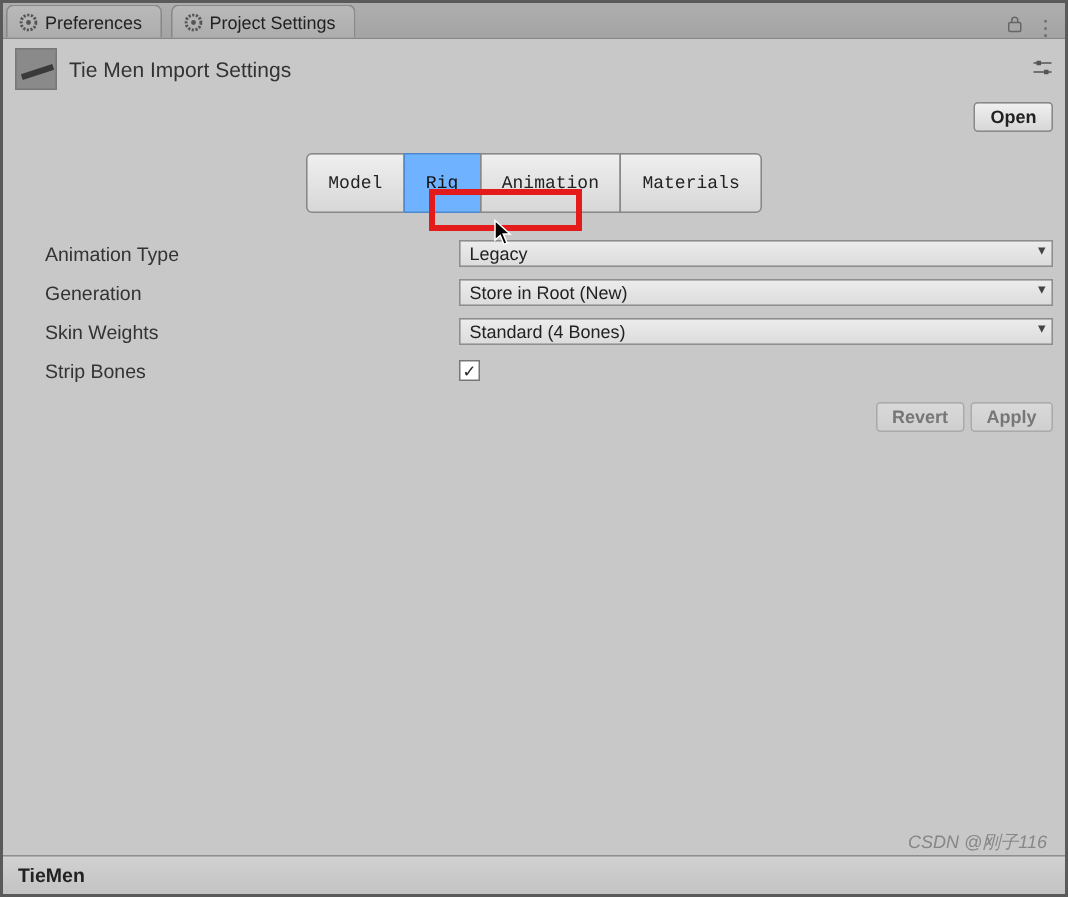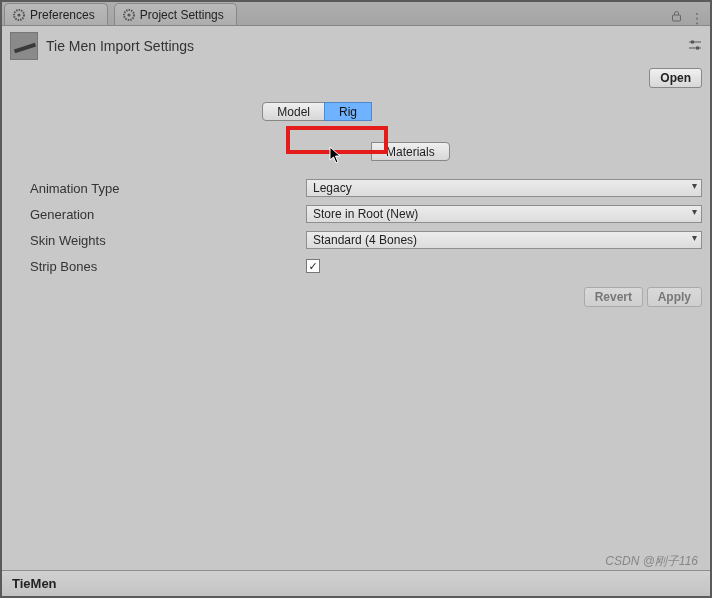--- a/index.html
+++ b/index.html
@@ -46,26 +46,26 @@
   .btn {
     display:inline-flex; align-items:center; justify-content:center;
     height: 20px; padding: 0 10px;
     background: linear-gradient(#f0f0f0,#d7d7d7);
     border: 1px solid #888; border-radius: 3px;
     font-size: 12px; color:#222;font-weight:bold;
   }
 
   .segtabs { display:flex; justify-content:center; margin-top:6px; }
   .seg {
-    height:19px; padding:0 14px; display:inline-flex; align-items:center;
+    height:40px; padding:0 14px; display:inline-flex; align-items:center;
     border:1px solid #888; background:linear-gradient(#efefef,#d7d7d7);
-    font-size:12px; color:#222; margin-left:-1px;
+    font-size:12px; color:#222; margin-left:-1px;font-family:Liberation Mono, monospace;
   }
   .seg:first-child { border-top-left-radius:4px; border-bottom-left-radius:4px; margin-left:0; }
-  .seg:last-child  { border-top-right-radius:4px; border-bottom-right-radius:4px;margin-top:40px; }
+  .seg:last-child  { border-top-right-radius:4px; border-bottom-right-radius:4px; }
   .seg.sel { background:#6fb2ff; border-color:#4d89cc; color:#111; }
 
   .form { padding: 14px 8px 0 28px; }
   .row { display:flex; align-items:center; height:26px; }
   .lbl { width: 276px; font-size:13px; color:#333; }
   .dd  { flex:1; height:18px; background:linear-gradient(#ececec,#dcdcdc);
          border:1px solid #8e8e8e; display:flex; align-items:center; padding:0 14px 0 6px;
          position:relative; font-size:12px; color:#222; }
   .dd::after { content:"▾"; position:absolute; right:4px; top:0; font-size:10px; color:#444; }
 
@@ -127,20 +127,21 @@
     </div>
   </div>
 
   <div class="open-row">
     <span class="btn">Open</span>
   </div>
 
   <div class="segtabs">
     <div class="seg">Model</div>
     <div class="seg sel">Rig</div>
+    <div class="seg">Animation</div>
     <div class="seg">Materials</div>
   </div>
 
   <div class="form">
     <div class="row">
       <div class="lbl">Animation Type</div>
       <div class="dd">
         <span>Legacy</span>
       </div>
     </div>

